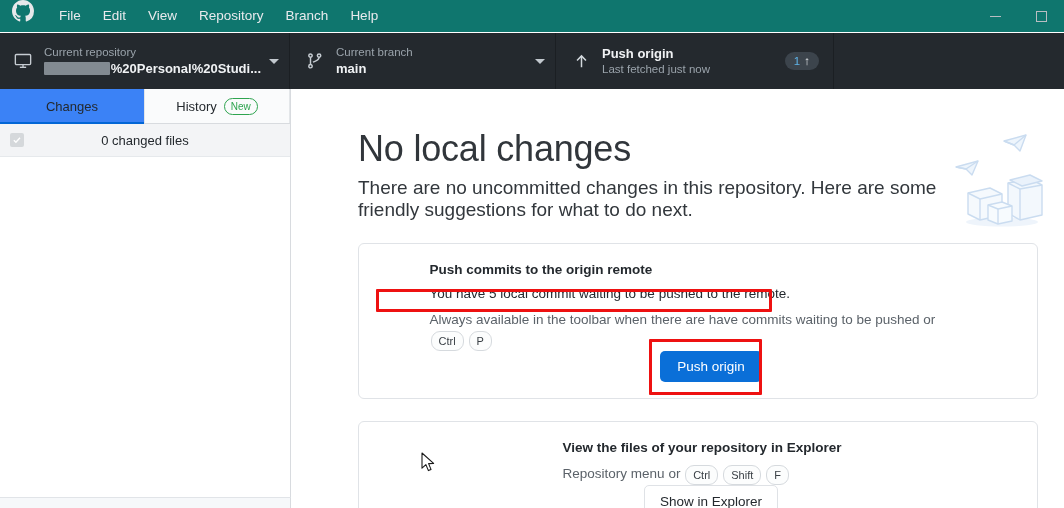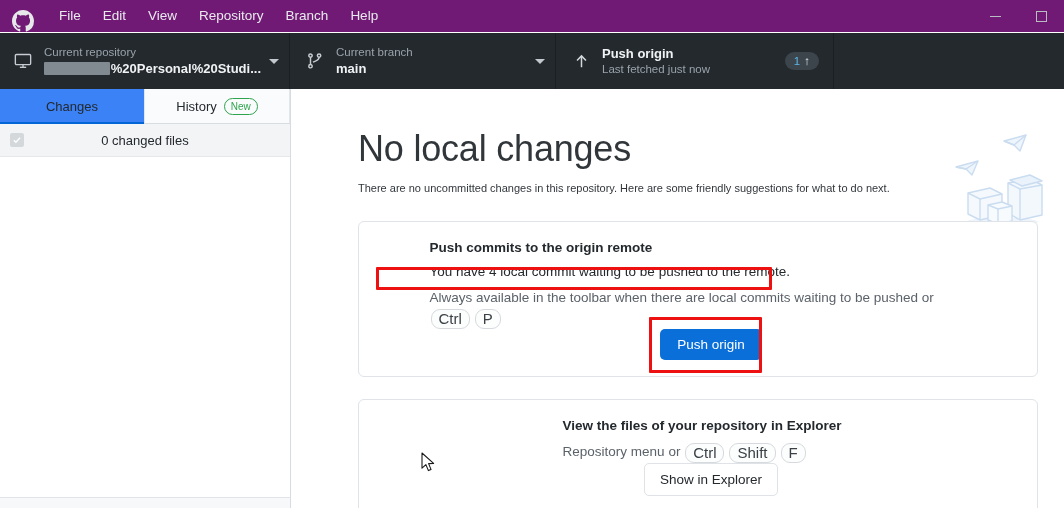--- a/index.html
+++ b/index.html
@@ -7,22 +7,22 @@
     width: 1064px; height: 508px;
     overflow: hidden;
     font-family: "Liberation Sans", sans-serif;
     background: #ffffff;
   }
   #app { position: relative; width: 1064px; height: 508px; }
 
   
   .titlebar {
     position: absolute; left: 0; top: 0; width: 1064px; height: 32px;
-    background: #701a75;
-    display: flex; align-items: flex-end;
+    background: #0f766e;
+    display: flex; align-items: flex-start;
   }
   .gh-logo {
     width: 22px; height: 22px; margin-left: 12px; margin-right: 14px;
     flex: 0 0 auto;
   }
   .menu-items { display: flex; align-items: center; height: 32px; }
   .menu-item {
     color: #e8eaed; font-size: 13.5px; padding: 0 11px; line-height: 32px;
     cursor: default; white-space: nowrap;
   }
@@ -124,21 +124,21 @@
   .main {
     position: absolute; left: 292px; top: 89px; width: 772px; height: 419px;
     background: #ffffff; overflow: hidden;
   }
   .main-inner { position: relative; padding: 38px 26px 0 66px; }
   h1.blank-title {
     font-size: 36px; font-weight: normal; color: #31363b;
     letter-spacing: -0.2px; line-height: 44px;
   }
   p.blank-sub {
-    font-size: 11px; color: #32373c; line-height: 22px;
+    font-size: 19px; color: #32373c; line-height: 22px;
     margin-top: 6px; max-width: 590px;
   }
   .illus {
     position: absolute; right: 16px; top: 34px;
     width: 96px; height: 110px; opacity: 1;
   }
 
   .card {
     border: 1px solid #e0e3e7; border-radius: 6px; background: #ffffff;
     margin-top: 22px; padding: 16px 18px 16px 26px;
@@ -153,21 +153,21 @@
   .card-desc {
     font-size: 13.5px; color: #24292e; line-height: 21px; margin-top: 3px;
   }
   .card-note {
     font-size: 13.5px; color: #5b6269; line-height: 21px; margin-top: 5px;
     max-width: 545px;
   }
   .keys { display: inline-flex; gap: 5px; vertical-align: middle; margin-left: 1px; }
   .key {
     border: 1px solid #d6dade; border-radius: 9px; background: #fcfdfd;
-    font-size: 15px; color: #3a4046; padding: 1px 7px; line-height: 16px;
+    font-size: 11px; color: #3a4046; padding: 1px 7px; line-height: 16px;
     display: inline-block;
   }
   .card-action { flex: 0 0 auto; margin-left: 18px; position: relative; }
   .btn-primary {
     background: #0a6fd8; color: #ffffff; border: none; border-radius: 5px;
     font-size: 13.5px; padding: 8px 17px; cursor: pointer;
     font-family: "Liberation Sans", sans-serif;
   }
   .btn-secondary {
     background: #ffffff; color: #24292e; border: 1px solid #dfe2e6;
@@ -320,23 +320,23 @@
           <path d="M4 44 L14 46 L26 38"></path>
         </svg>
       </span>
 
       <h1 class="blank-title">No local changes</h1>
       <p class="blank-sub">There are no uncommitted changes in this repository. Here are some friendly suggestions for what to do next.</p>
 
       <div class="card card-1">
         <div class="card-body">
           <div class="card-title">Push commits to the origin remote</div>
-          <div class="card-desc">You have 4 local commit waiting to be pushed to the remote.</div>
+          <div class="card-desc">You have 5 local commit waiting to be pushed to the remote.</div>
           <div class="card-note">
-            <span>Always available in the toolbar when there are local commits waiting to be pushed or</span>
+            <span>Always available in the toolbar when there are have commits waiting to be pushed or</span>
             <span class="keys">
               <span class="key">Ctrl</span>
               <span class="key">P</span>
             </span>
           </div>
           <span class="anno" id="anno-desc"></span>
         </div>
         <div class="card-action">
           <button class="btn-primary">Push origin</button>
           <span class="anno" id="anno-btn"></span>

